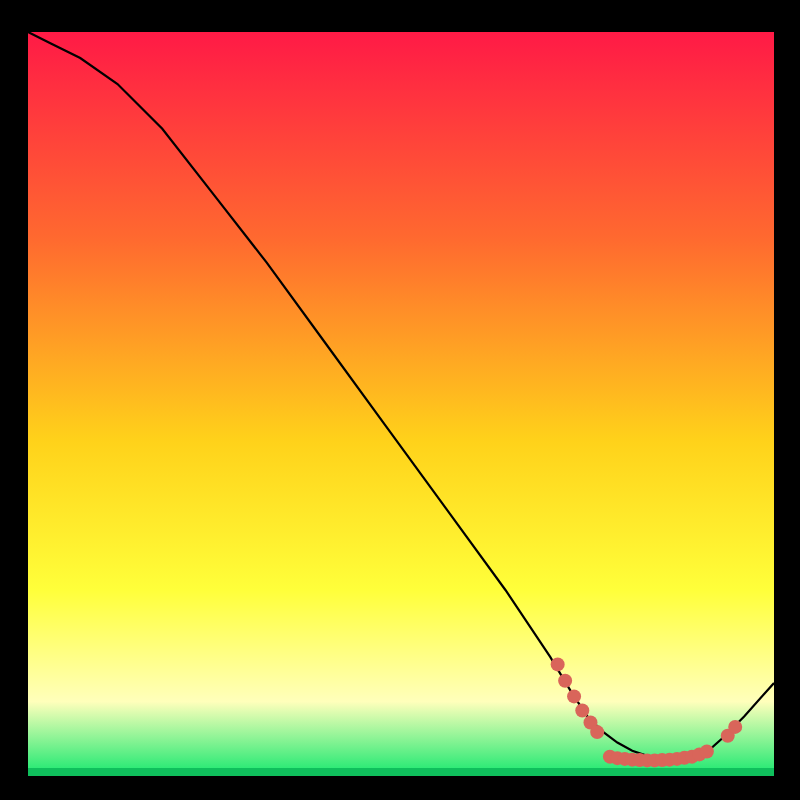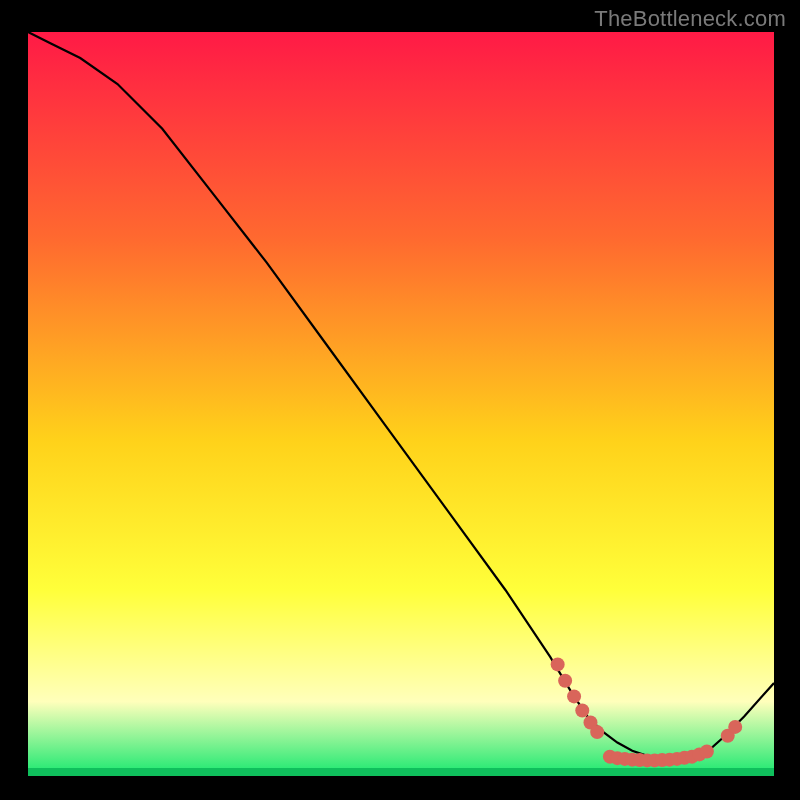--- a/index.html
+++ b/index.html
@@ -33,21 +33,20 @@
     top: 32px;
     width: 746px;
     height: 744px;
   }
   svg { display: block; }
 </style>
 </head>
 <body>
 
 <div class="frame">
-  <div class="watermark">TheBottleneck.com</div>
 
   <div class="plot">
     <svg id="chart-svg" width="746" height="744" viewBox="0 0 746 744">
       <defs>
         <linearGradient id="bg-grad" x1="0" y1="0" x2="0" y2="1">
           <stop id="g0" offset="0%" stop-color="#ff1a46"></stop>
           <stop id="g1" offset="28%" stop-color="#ff6a2f"></stop>
           <stop id="g2" offset="55%" stop-color="#ffd21a"></stop>
           <stop id="g3" offset="75%" stop-color="#ffff3a"></stop>
           <stop id="g4" offset="90%" stop-color="#ffffbb"></stop>

